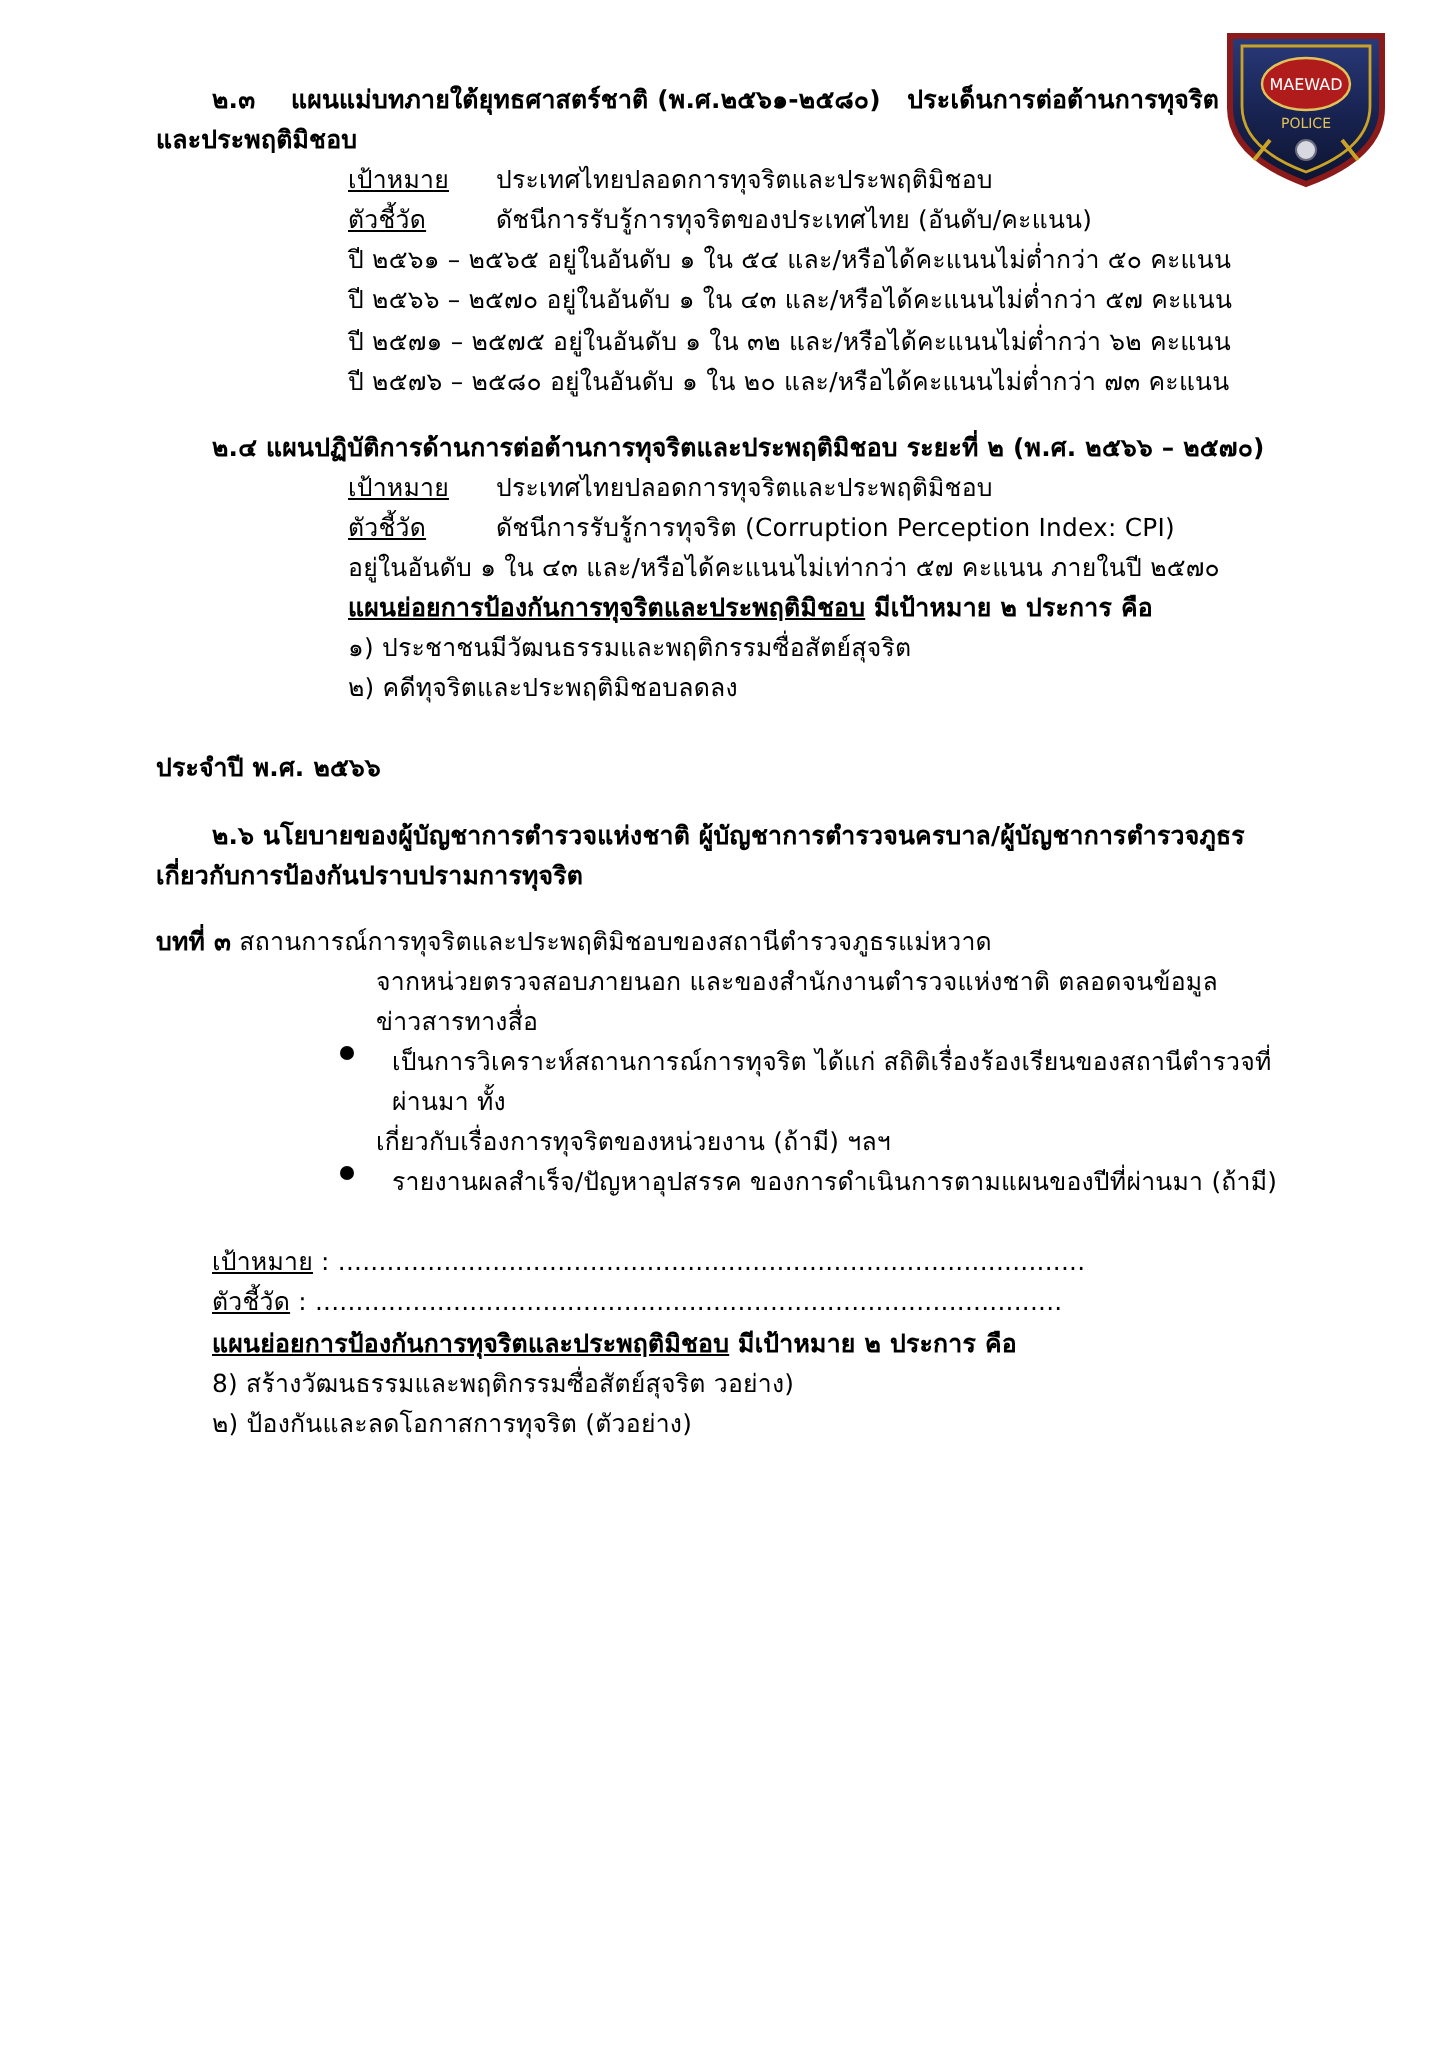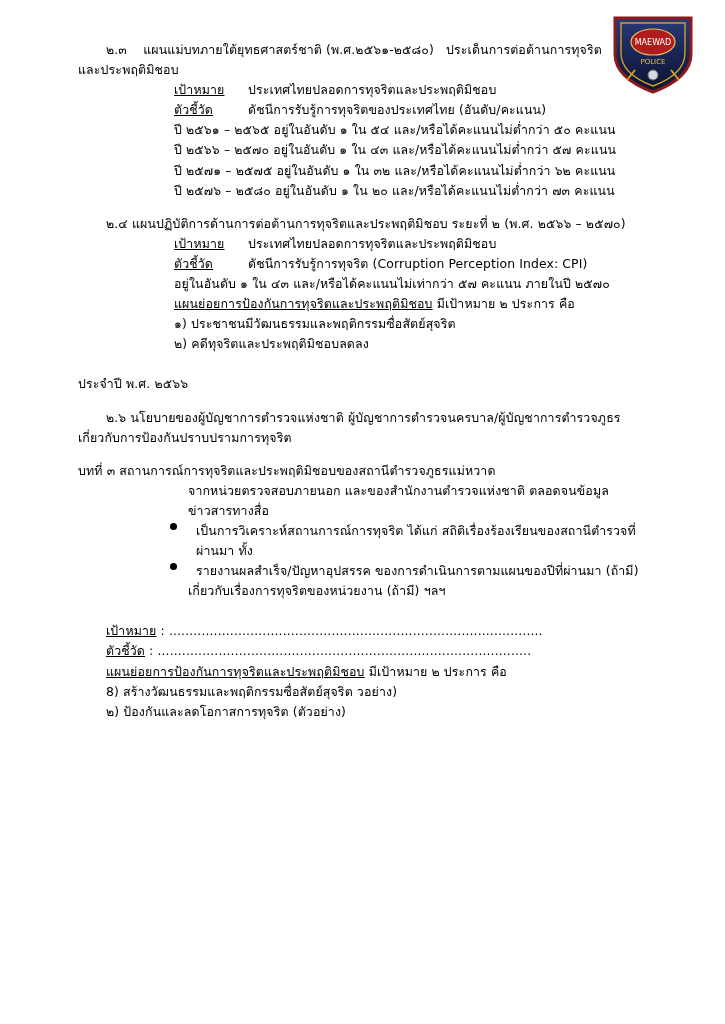--- a/index.html
+++ b/index.html
@@ -47,21 +47,21 @@
     position: absolute;
     left: -26px;
     top: 0.15em;
     width: 7px;
     height: 7px;
     border-radius: 50%;
     background: #000;
     display: inline-block;
   }
   .u { text-decoration: underline; }
-  .b { font-weight: normal; }
+  .b { font-weight: bold; }
   .gap-m { height: 13px; }
   .gap-l { height: 20px; }
   .hang {
     display: flex;
   }
   .hang .lbl {
     flex: 0 0 auto;
     min-width: 74px;
   }
   .hang .val {
@@ -120,22 +120,22 @@
       <div class="line indent-2">๒) คดีทุจริตและประพฤติมิชอบลดลง</div>
       <div class="gap-l"></div>
       <div class="line indent-0"><span class="b">ประจำปี พ.ศ. ๒๕๖๖</span></div>
       <div class="gap-m"></div>
       <div class="line indent-1"><span class="b">๒.๖ นโยบายของผู้บัญชาการตำรวจแห่งชาติ ผู้บัญชาการตำรวจนครบาล/ผู้บัญชาการตำรวจภูธร</span></div>
       <div class="line indent-0"><span class="b">เกี่ยวกับการป้องกันปราบปรามการทุจริต</span></div>
       <div class="gap-m"></div>
       <div class="line indent-0"><span class="b">บทที่ ๓</span><span> สถานการณ์การทุจริตและประพฤติมิชอบของสถานีตำรวจภูธรแม่หวาด</span></div>
       <div class="line indent-3">จากหน่วยตรวจสอบภายนอก และของสำนักงานตำรวจแห่งชาติ ตลอดจนข้อมูลข่าวสารทางสื่อ</div>
       <div class="line indent-bullet"><span class="bullet-dot"></span><span>เป็นการวิเคราะห์สถานการณ์การทุจริต ได้แก่ สถิติเรื่องร้องเรียนของสถานีตำรวจที่ผ่านมา ทั้ง</span></div>
+      <div class="line indent-3">เกี่ยวกับเรื่องการทุจริตของหน่วยงาน (ถ้ามี) ฯลฯ</div>
       <div class="line indent-bullet"><span class="bullet-dot"></span><span>รายงานผลสำเร็จ/ปัญหาอุปสรรค ของการดำเนินการตามแผนของปีที่ผ่านมา (ถ้ามี)</span></div>
-      <div class="line indent-3">เกี่ยวกับเรื่องการทุจริตของหน่วยงาน (ถ้ามี) ฯลฯ</div>
       <div class="gap-l"></div>
       <div class="line indent-1"><span class="u">เป้าหมาย</span><span> : ............................................................................................</span></div>
       <div class="line indent-1"><span class="u">ตัวชี้วัด</span><span> : ............................................................................................</span></div>
       <div class="line indent-1"><span class="b u">แผนย่อยการป้องกันการทุจริตและประพฤติมิชอบ</span><span class="b"> มีเป้าหมาย ๒ ประการ คือ</span></div>
       <div class="line indent-1">8) สร้างวัฒนธรรมและพฤติกรรมซื่อสัตย์สุจริต วอย่าง)</div>
       <div class="line indent-1">๒) ป้องกันและลดโอกาสการทุจริต (ตัวอย่าง)</div>
     </div>
 </div>
 
 </body></html>

